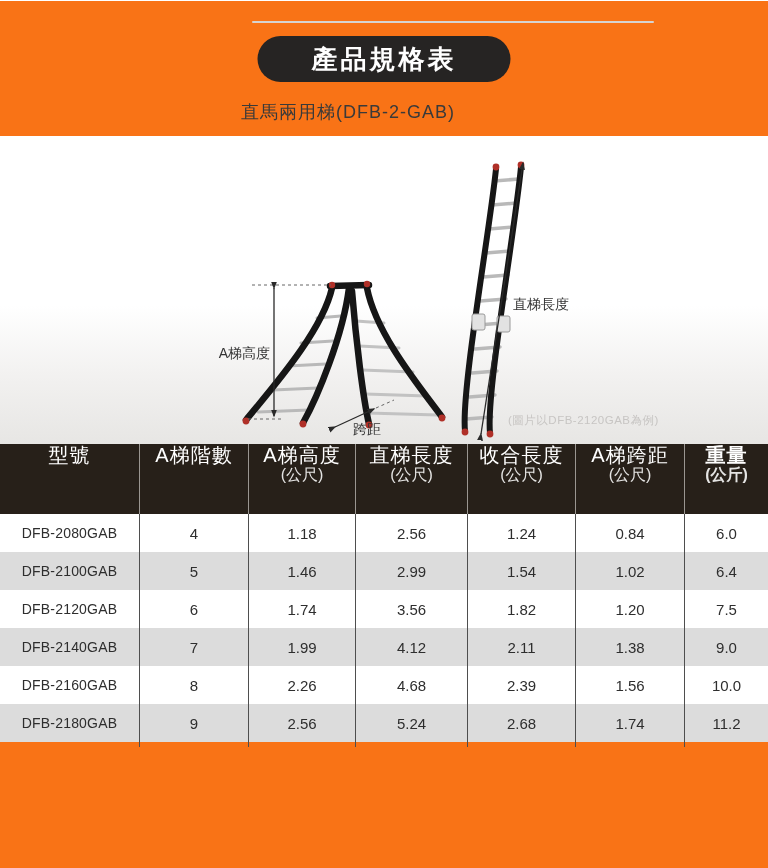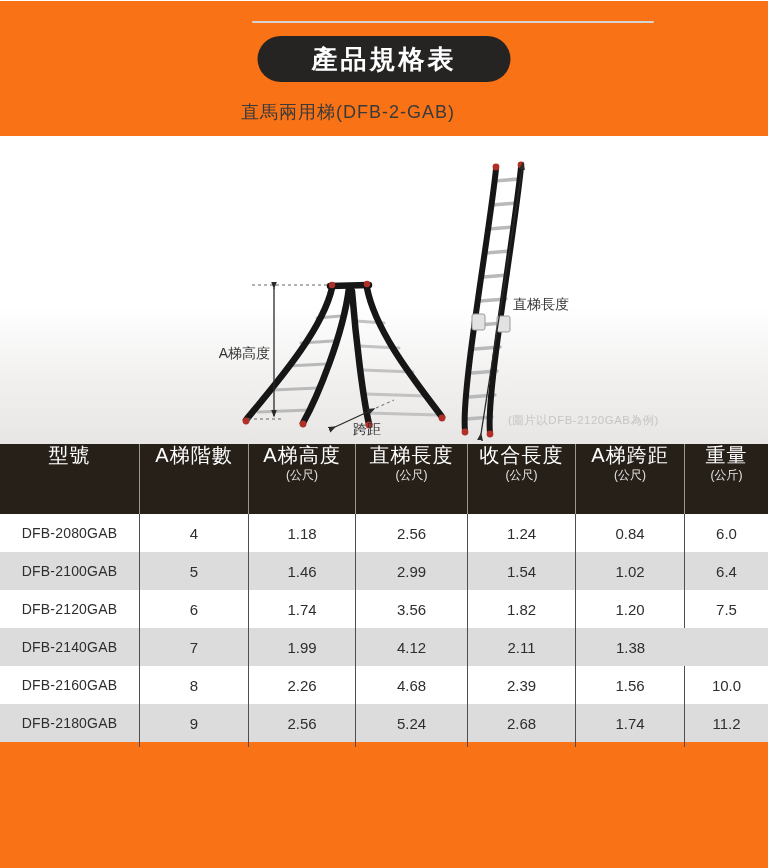--- a/index.html
+++ b/index.html
@@ -34,23 +34,23 @@
   .dlabel{font-family:"Liberation Sans","DejaVu Sans",sans-serif;font-size:14px;fill:#333333;}
   .dcaption{font-family:"Liberation Sans","DejaVu Sans",sans-serif;font-size:11.5px;fill:#c7c5c3;letter-spacing:0.5px;}
   
   .spec-table{position:absolute;top:443px;left:0;width:768px;}
   .grid7{display:grid;grid-template-columns:140px 109px 107px 112px 108px 109px 83px;}
   .thead{height:70px;background:#272019;}
   .hcell{
     display:flex;flex-direction:column;align-items:center;justify-content:flex-start;
     color:#ffffff;border-right:1px solid #9a9691;box-sizing:border-box;
   }
-  .hcell:last-child{border-right:none;}
+  .hcell:last-child{border-right:none;font-weight:bold;}
   .hcell .hlabel{font-size:20px;letter-spacing:1px;line-height:22px;}
-  .hcell .hunit{font-size:12px;color:rgba(255,255,255,0.88);line-height:14px;margin-top:2px;}
+  .hcell .hunit{font-size:16px;color:rgba(255,255,255,0.88);line-height:14px;margin-top:2px;}
   .trow{height:38px;background:#ffffff;}
   .trow.alt{background:#dcdcdc;}
   .tcell{
     display:flex;align-items:center;justify-content:center;
     font-size:15px;color:#2e2e2e;border-right:1px solid #4e4e4e;box-sizing:border-box;
   }
   .tcell:last-child{border-right:none;}
   .tcell.model{font-size:14px;letter-spacing:0.2px;}
   .overhang{height:5px;}
   .ocell{border-right:1px solid #4e4e4e;box-sizing:border-box;}
@@ -221,20 +221,21 @@
           <div class="tcell">1.20</div>
           <div class="tcell">7.5</div>
         </div>
         <div class="trow grid7 alt">
           <div class="tcell model">DFB-2140GAB</div>
           <div class="tcell">7</div>
           <div class="tcell">1.99</div>
           <div class="tcell">4.12</div>
           <div class="tcell">2.11</div>
           <div class="tcell">1.38</div>
+          <div class="tcell">9.0</div>
         </div>
         <div class="trow grid7">
           <div class="tcell model">DFB-2160GAB</div>
           <div class="tcell">8</div>
           <div class="tcell">2.26</div>
           <div class="tcell">4.68</div>
           <div class="tcell">2.39</div>
           <div class="tcell">1.56</div>
           <div class="tcell">10.0</div>
         </div>

